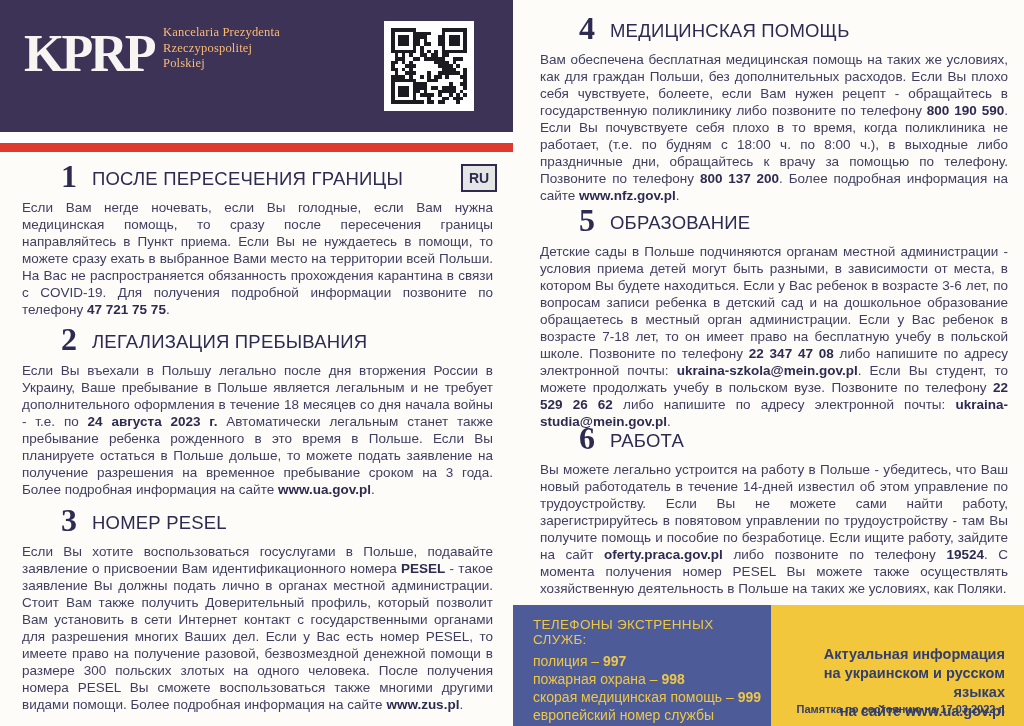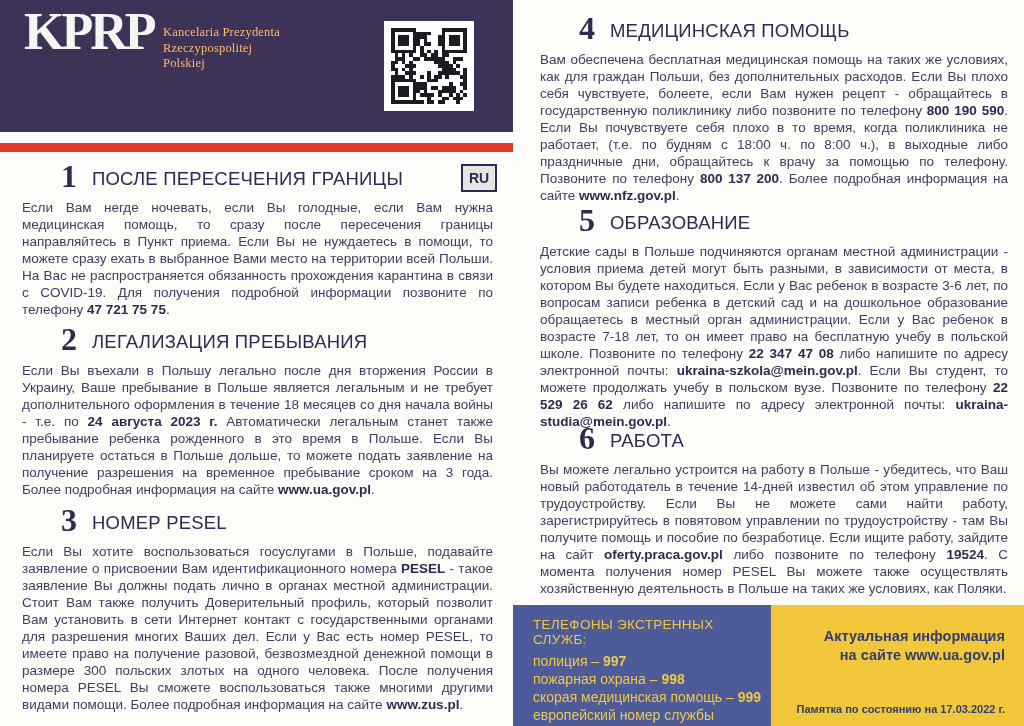--- a/index.html
+++ b/index.html
@@ -15,21 +15,21 @@
   *{margin:0;padding:0;box-sizing:border-box;}
   html,body{background:#e8e8e8;}
   .page{
     position:relative;width:1024px;height:726px;overflow:hidden;
     background:#fdfcf8;
     font-family:"Liberation Sans",sans-serif;
   }
   
   .header{position:absolute;left:0;top:0;width:513px;height:132px;background:var(--navy);}
   .logo{
-    position:absolute;left:24px;top:6px;
+    position:absolute;left:24px;top:28px;
     font-family:"Liberation Serif",serif;font-weight:bold;
     font-size:52px;color:#f7f5f2;letter-spacing:-3px;line-height:1;
   }
   .org{
     position:absolute;left:163px;top:25px;
     font-family:"Liberation Serif",serif;font-size:12.5px;line-height:15.5px;
     color:#fdba74;letter-spacing:.2px;
   }
   .qr{
     position:absolute;left:384px;top:21px;width:90px;height:90px;
@@ -72,21 +72,21 @@
     position:absolute;left:513px;top:605px;width:258px;height:121px;
     background:var(--box-blue);color:var(--box-blue-text);
     padding:12px 8px 0 20px;
   }
   .em-title{font-size:13.5px;letter-spacing:.3px;margin-bottom:5px;}
   .em-line{font-size:14px;line-height:18px;}
   .em-line b{font-weight:bold;}
   .info-box{
     position:absolute;left:771px;top:605px;width:253px;height:121px;
     background:var(--box-yellow);color:var(--box-yellow-text);
-    padding:22px 19px 11px 10px;text-align:right;
+    padding:40px 19px 11px 10px;text-align:right;
   }
   .info-line{font-size:14.5px;font-weight:bold;line-height:19px;}
   .info-footer{
     position:absolute;right:19px;bottom:11px;
     font-size:11px;font-weight:600;
   }
 </style>
 </head>
 <body>
 
@@ -404,18 +404,19 @@
         <div class="em-line"><span>пожарная охрана – </span><b>998</b></div>
         <div class="em-line"><span>скорая медицинская помощь – </span><b>999</b></div>
         <div class="em-line"><span>европейский номер службы</span></div>
         <div class="em-line"><span>экстренной помощи – </span><b>112</b></div>
       </div>
   </div>
 
   <div class="info-box">
     <div id="info-lines">
         <div class="info-line"><span>Актуальная информация</span></div>
+        <div class="info-line"><span>на украинском и русском языках</span></div>
         <div class="info-line"><span>на сайте </span><b>www.ua.gov.pl</b></div>
       </div>
     <div class="info-footer">Памятка по состоянию на 17.03.2022 г.</div>
   </div>
 
 </div>
 
 </body></html>

